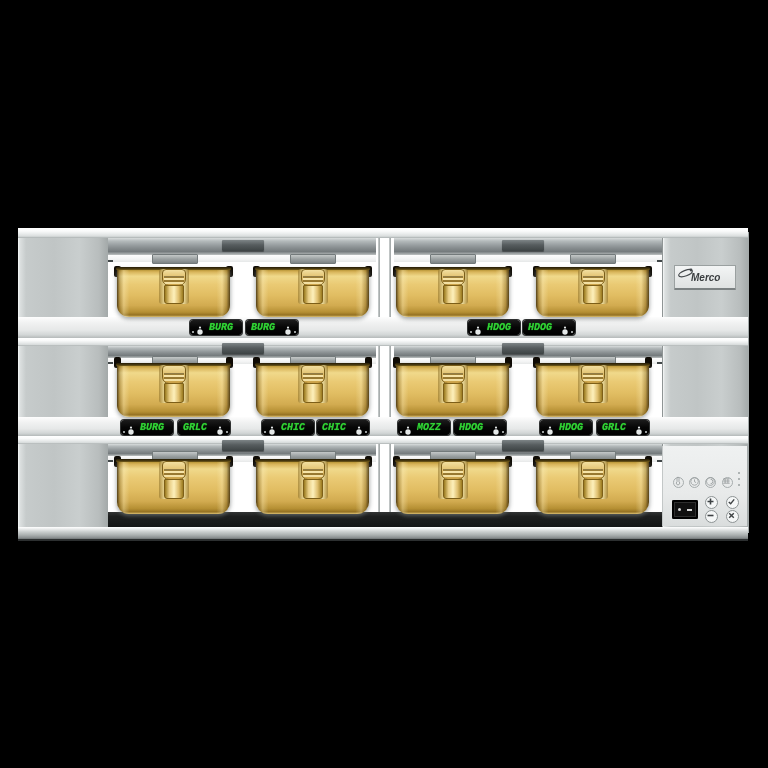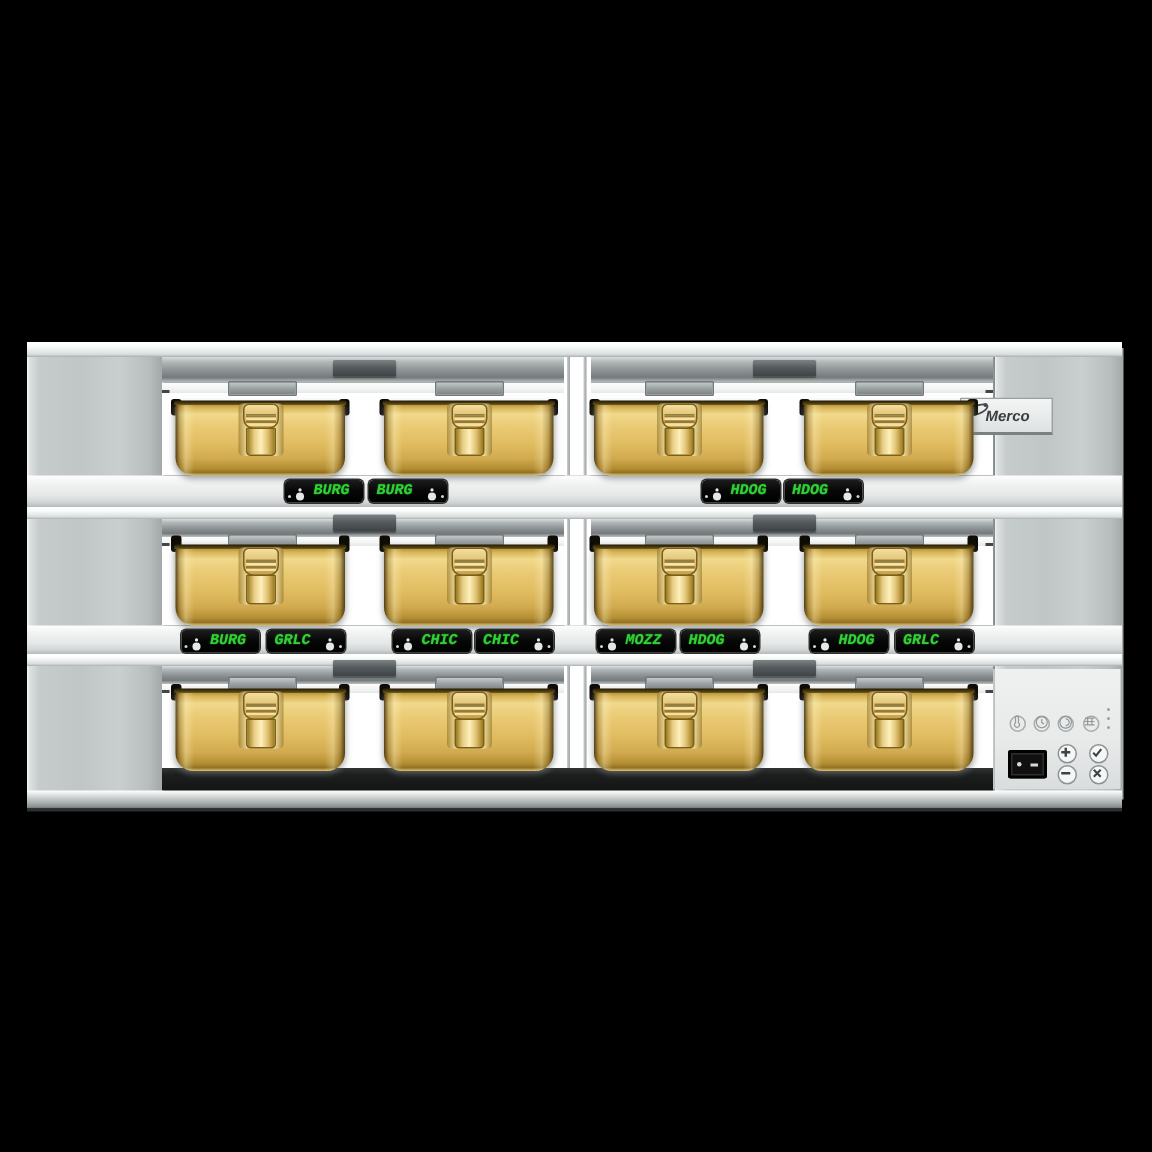--- a/index.html
+++ b/index.html
@@ -377,21 +377,21 @@
 
 <div class="led" style="left:579px;top:192px;width:52px;">
       <div class="ledtxt" style="left:5px;">GRLC</div>
       <div class="ledicon" style="right:1px;transform:scaleX(-1);"><svg width="18" height="10" viewBox="0 0 18 10">
           <circle cx="2" cy="6" r="1" fill="#cfd4d4"></circle>
           <circle cx="9" cy="6" r="2.7" fill="#e3e7e7"></circle>
           <circle cx="9" cy="1.6" r="1.1" fill="#e3e7e7"></circle>
         </svg></div>
     </div>
 
-<div class="abs" style="left:622px;top:37px;width:60px;height:22px;background:linear-gradient(180deg,#f3f5f5,#dfe2e2);border:1px solid #9aa0a0;border-bottom:2px solid #7b8182;border-radius:1px;">
+<div class="abs" style="left:656px;top:37px;width:60px;height:22px;background:linear-gradient(180deg,#f3f5f5,#dfe2e2);border:1px solid #9aa0a0;border-bottom:2px solid #7b8182;border-radius:1px;">
 <svg width="58" height="20" viewBox="0 0 58 20">
 <ellipse cx="10.5" cy="7.2" rx="7.2" ry="2.8" fill="none" stroke="#43474a" stroke-width="1.2" transform="rotate(-21 10.5 7.2)"></ellipse>
 <circle cx="16" cy="4" r="1.4" fill="#43474a"></circle>
 <text x="16" y="14.5" font-family="Liberation Sans,sans-serif" font-size="10" font-weight="bold" font-style="italic" fill="#3a3e40">Merco</text>
 </svg></div>
 
 <div class="abs" style="left:644px;top:218px;width:84px;height:80px;background:linear-gradient(180deg,#eff1f1 0,#e8eaea 60%,#dadddd 100%);border-left:1px solid #c3c7c7;">
 
 <div class="icircle" style="left:10px;top:30.5px;width:9px;height:9px;"></div>
 <svg class="abs" style="left:9px;top:30px;" width="11" height="11" viewBox="0 0 11 11">

